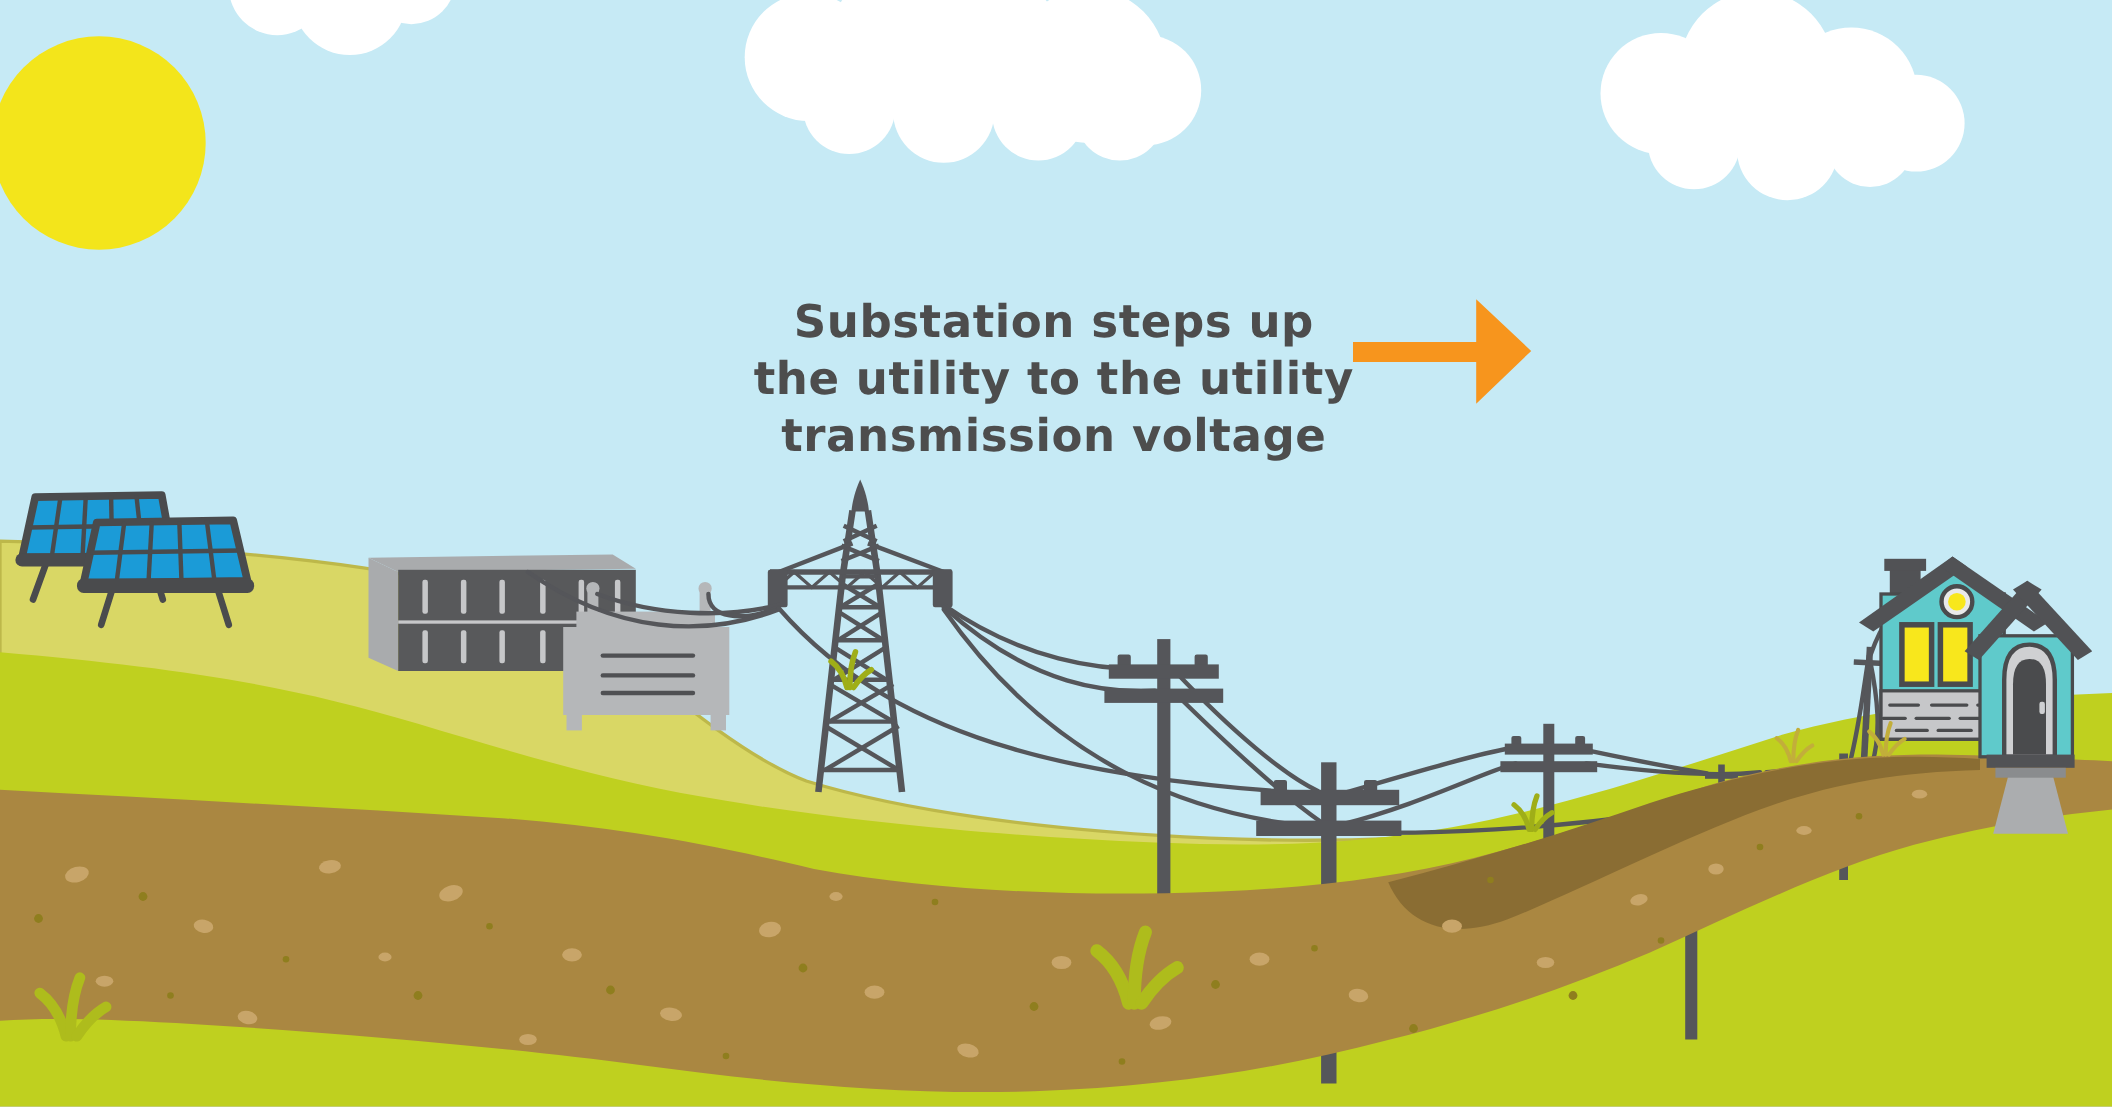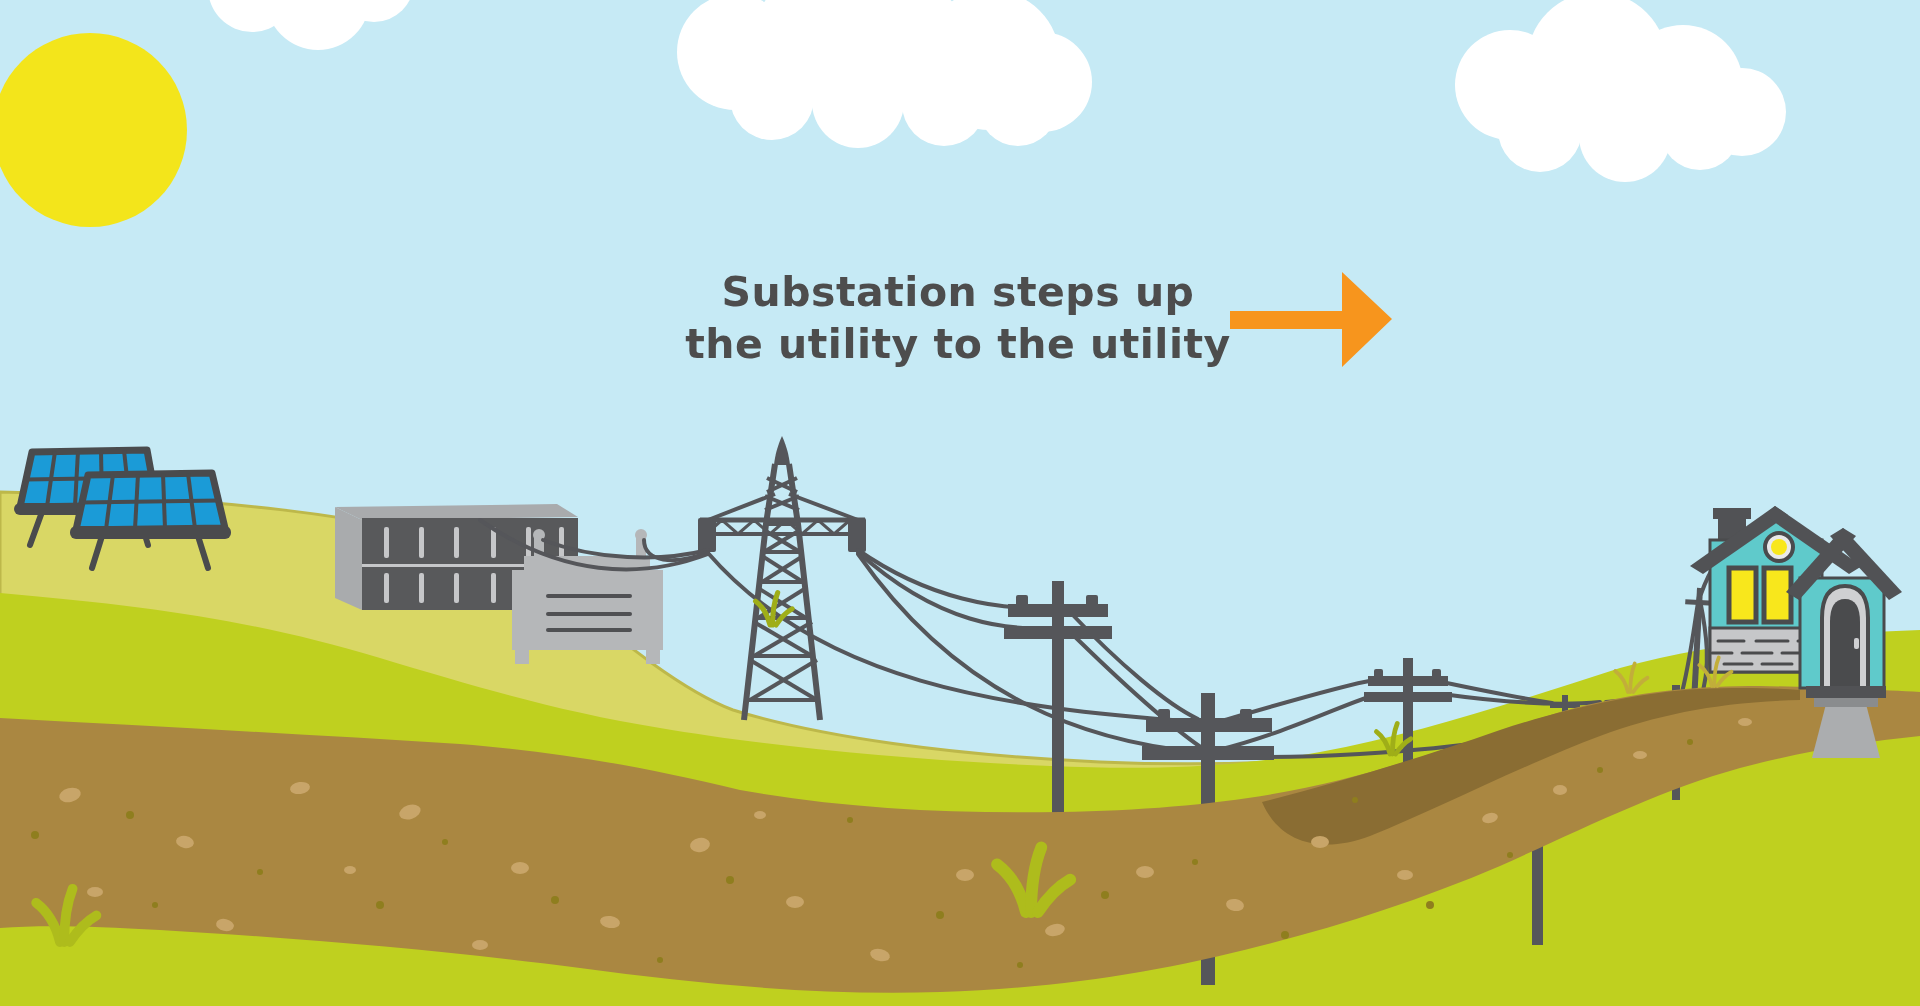--- a/index.html
+++ b/index.html
@@ -348,15 +348,16 @@
           <path d="M7,0 C13,-9 19,-15 26,-19"></path>
     </g>
   </g>
 
   <polygon points="1230,311 1342,311 1342,272 1392,319 1342,367 1342,329 1230,329" fill="#F7951D"></polygon>
 </svg>
 
   <div id="caption">
     <span>Substation steps up</span>
     <span>the utility to the utility</span>
+    <span>transmission voltage</span>
   </div>
 
 </div>
 
 </body></html>

